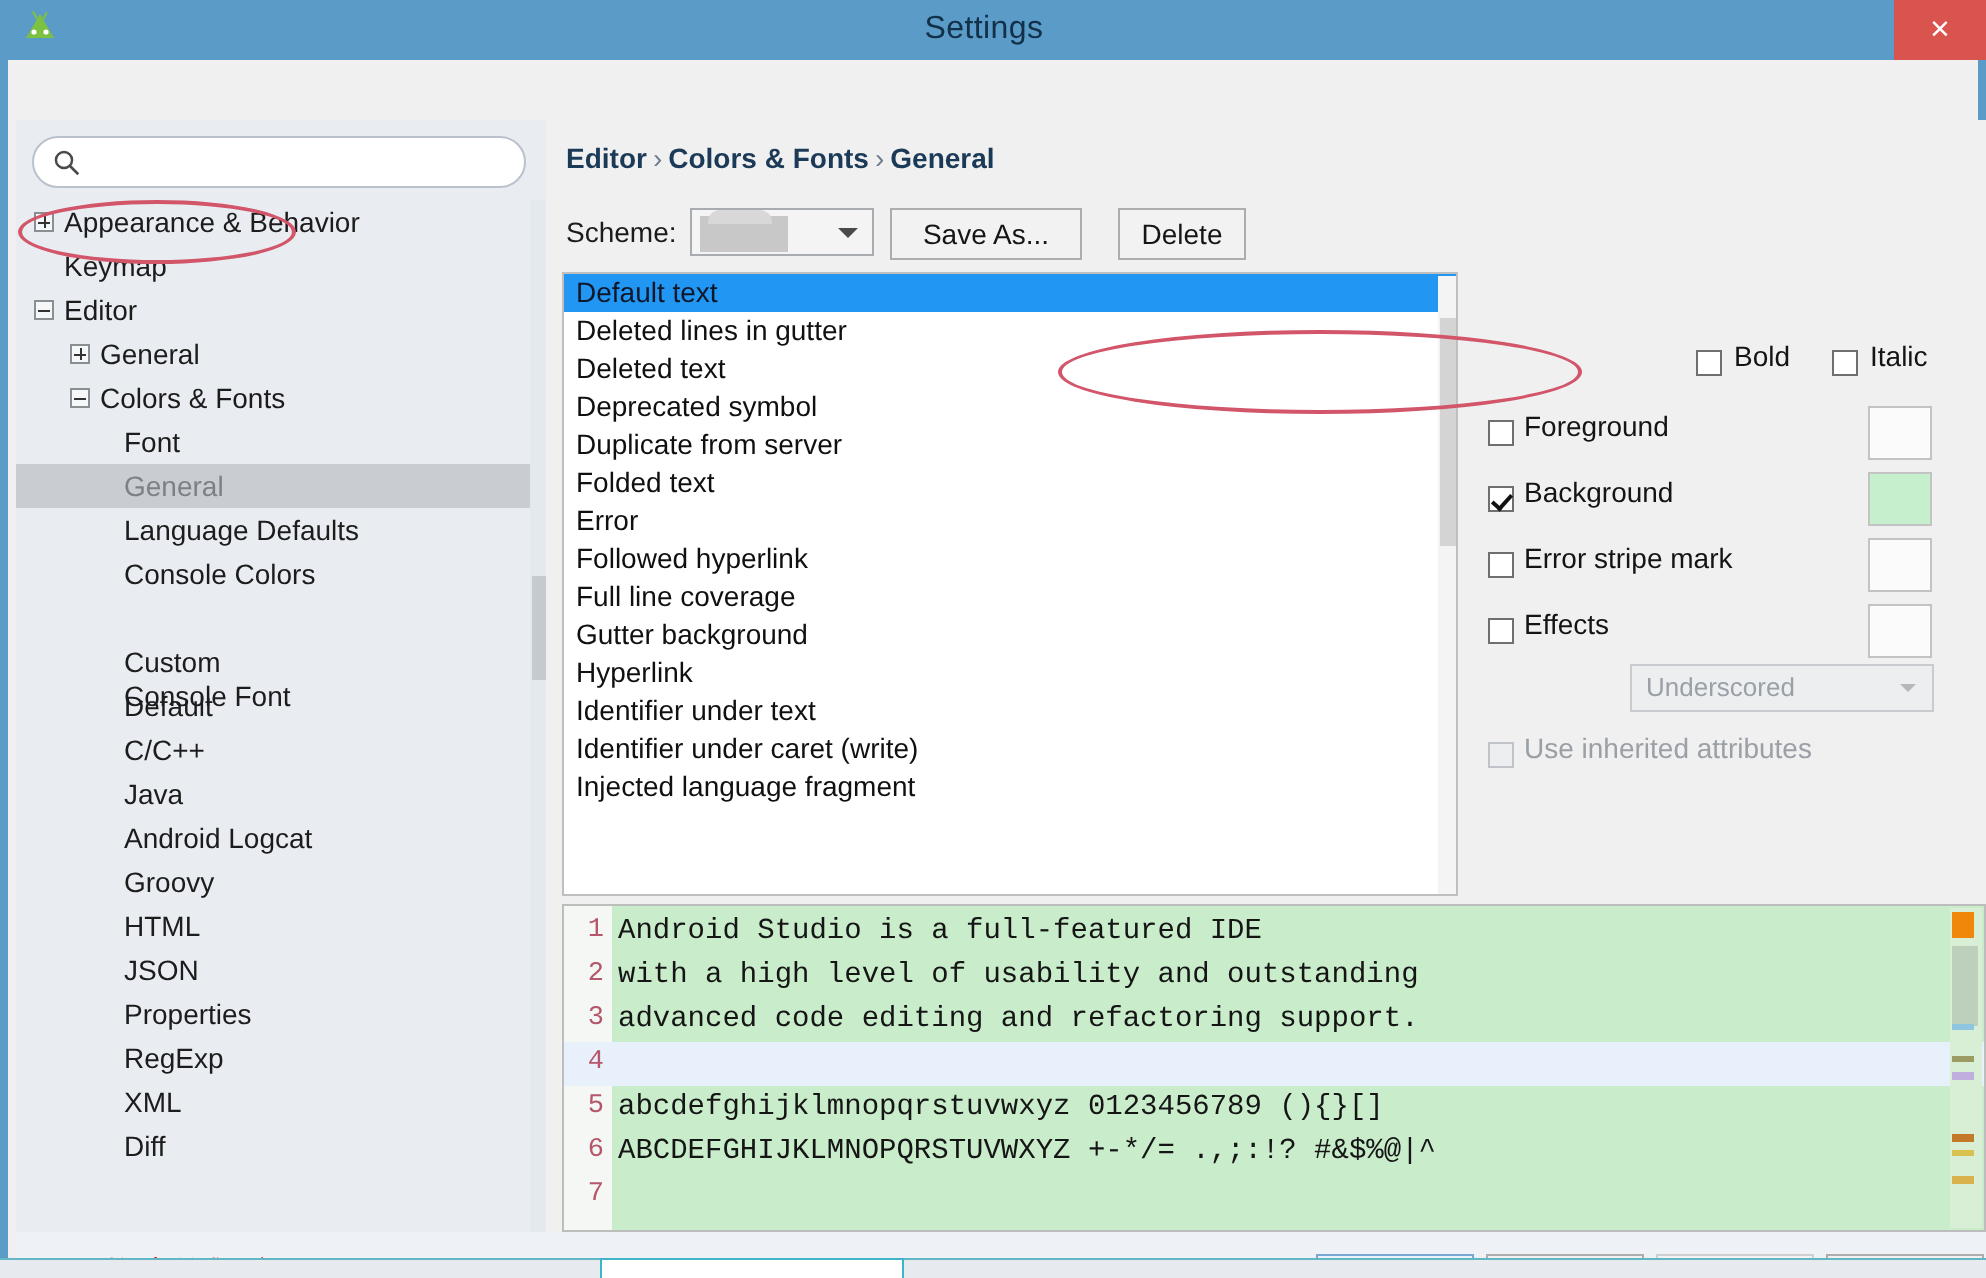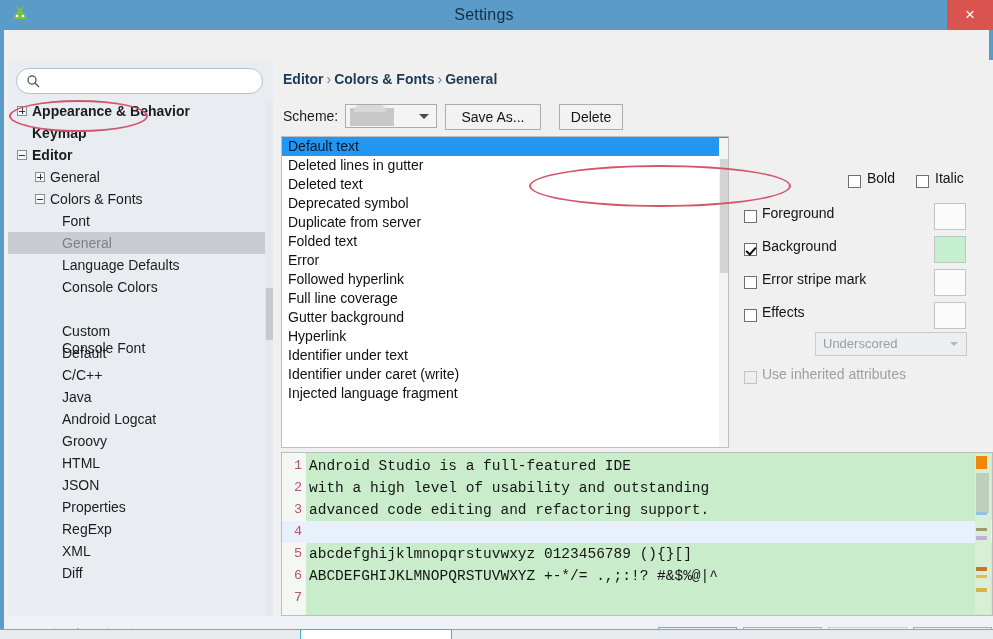--- a/index.html
+++ b/index.html
@@ -10,21 +10,21 @@
     -webkit-font-smoothing:antialiased;
   }
   #app{position:relative;width:993px;height:639px;overflow:hidden;background:#eef1f5;}
 
   
   .titlebar{
     position:absolute;left:0;top:0;width:993px;height:30px;
     background:#5b9bc7;
   }
   .titlebar .tb-title{
-    position:absolute;left:4px;top:0;width:960px;height:30px;
+    position:absolute;left:12px;top:0;width:960px;height:30px;
     line-height:30px;text-align:center;color:#12304a;
     font-size:16px;letter-spacing:.2px;
   }
   .tb-icon{
     position:absolute;left:10px;top:5px;width:20px;height:20px;
   }
   .tb-close{
     position:absolute;right:0;top:0;width:46px;height:30px;
     background:#d9534f;color:#fff;font-size:17px;line-height:30px;text-align:center;
     cursor:pointer;
@@ -61,21 +61,21 @@
   }
 
   .tree{
     position:absolute;left:0;top:40px;width:257px;height:516px;
     overflow:hidden;
   }
   .trow{
     position:relative;height:22px;line-height:22px;
     font-size:14px;color:#1c1c1c;white-space:nowrap;cursor:pointer;
   }
-  .trow.bold{font-weight:bold;}
+  .trow.bold{font-weight:normal;}
   .trow.sel{background:#c9cdd1;color:#7d8186;}
   .trow .tg{
     position:absolute;top:6px;width:10px;height:10px;
     border:1px solid #8a8f94;background:#f5f7f9;box-sizing:border-box;
   }
   .trow .tg:before{
     content:"";position:absolute;left:1px;top:3.5px;width:6px;height:1px;background:#333;
   }
   .trow .tg.plus:after{
     content:"";position:absolute;left:3.5px;top:1px;width:1px;height:6px;background:#333;

